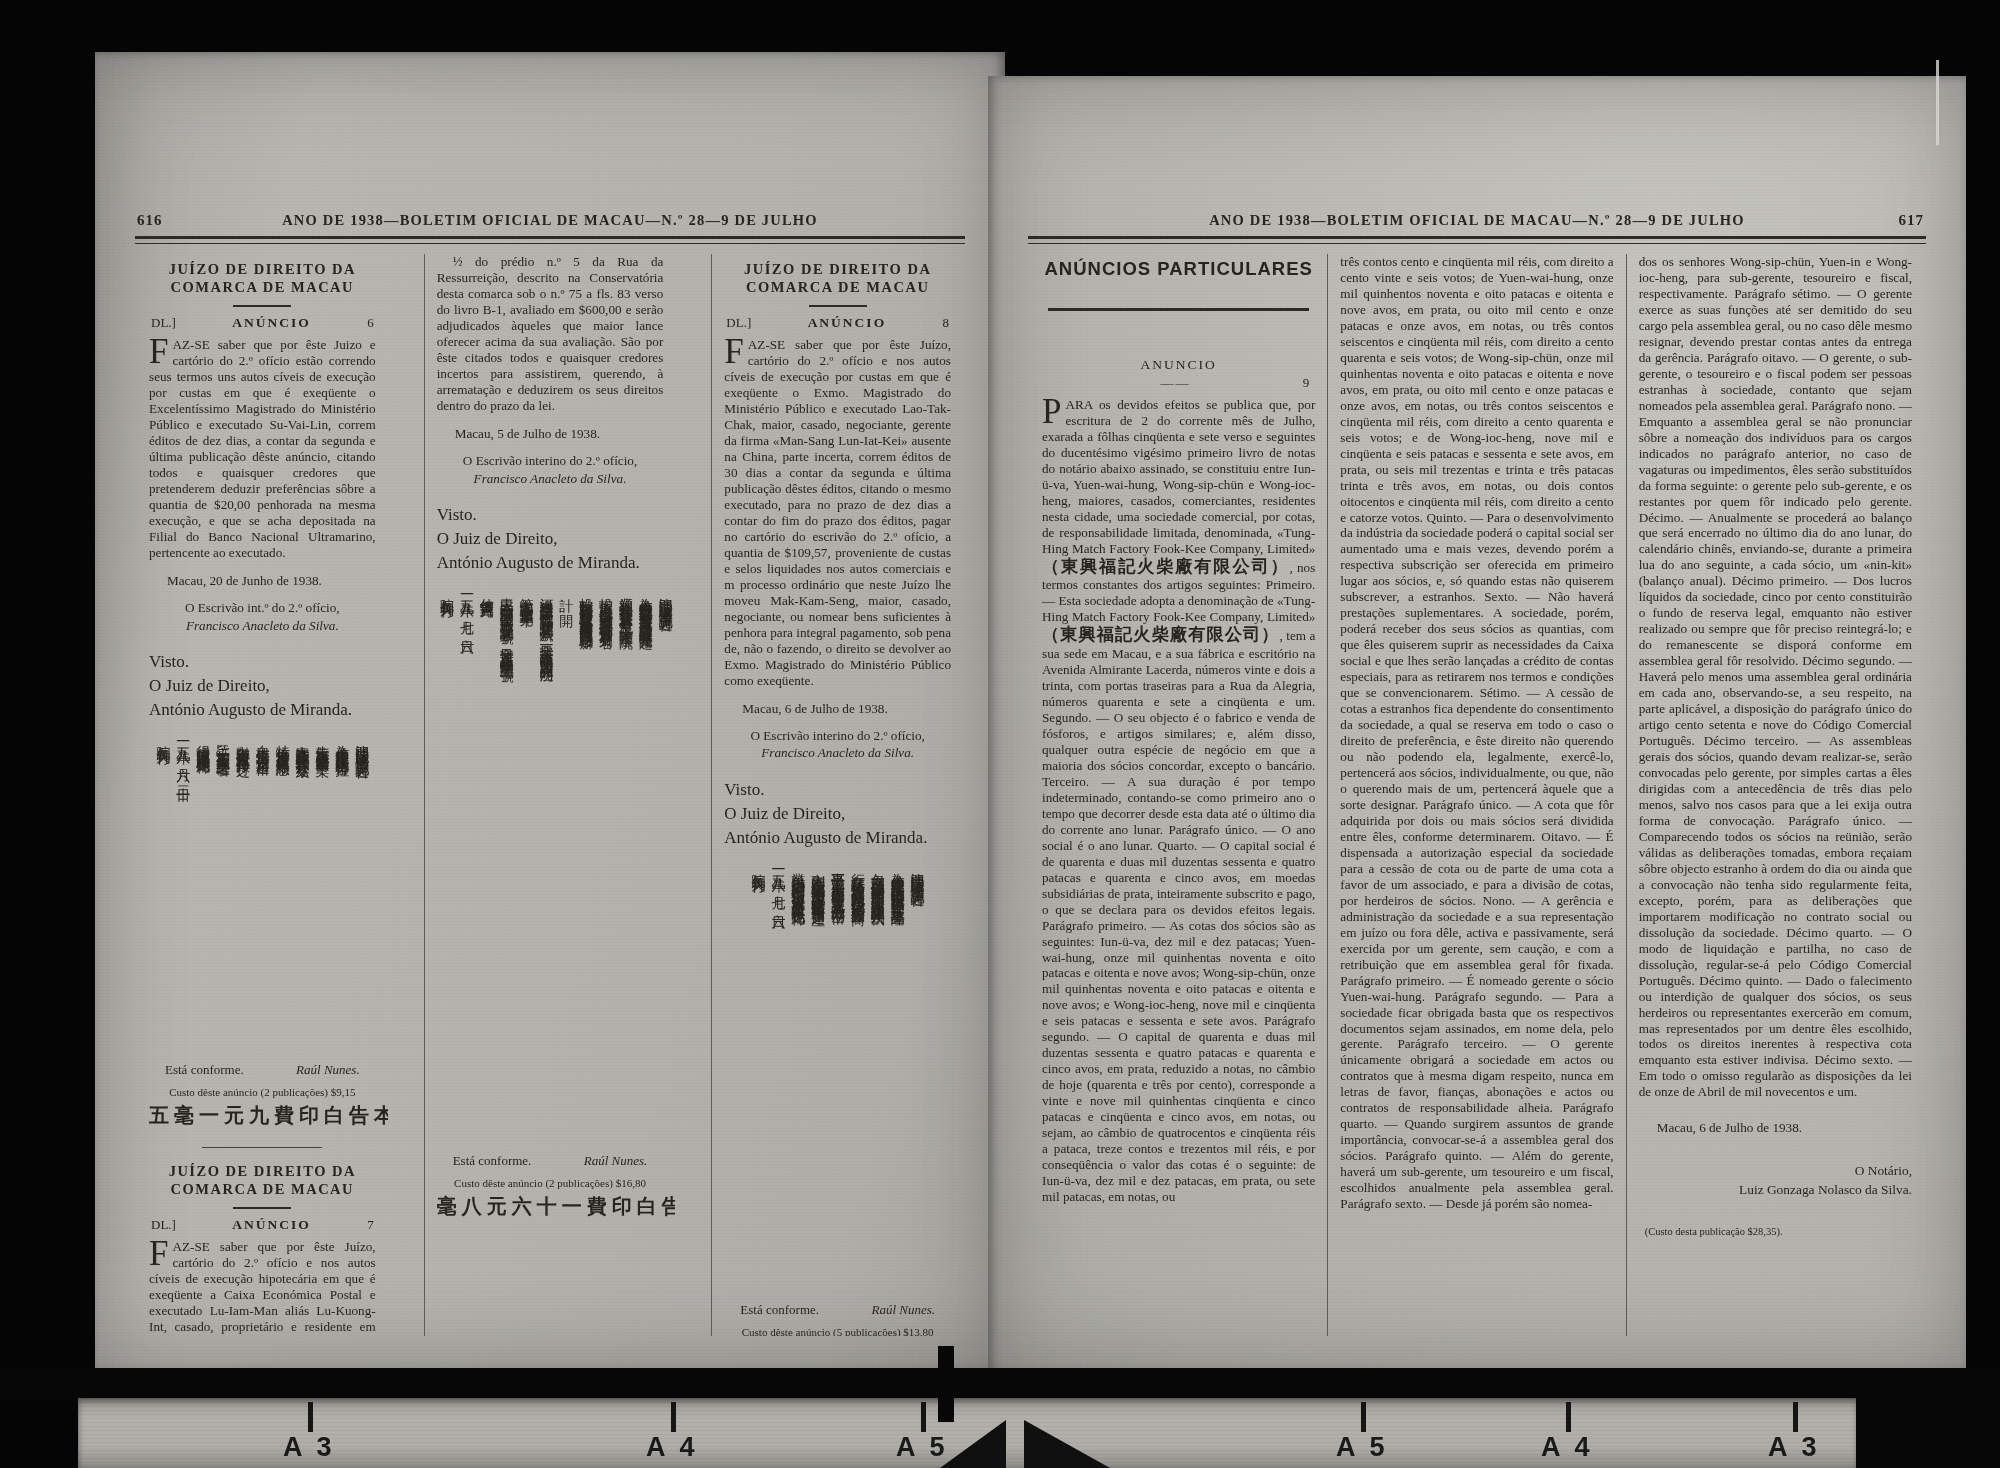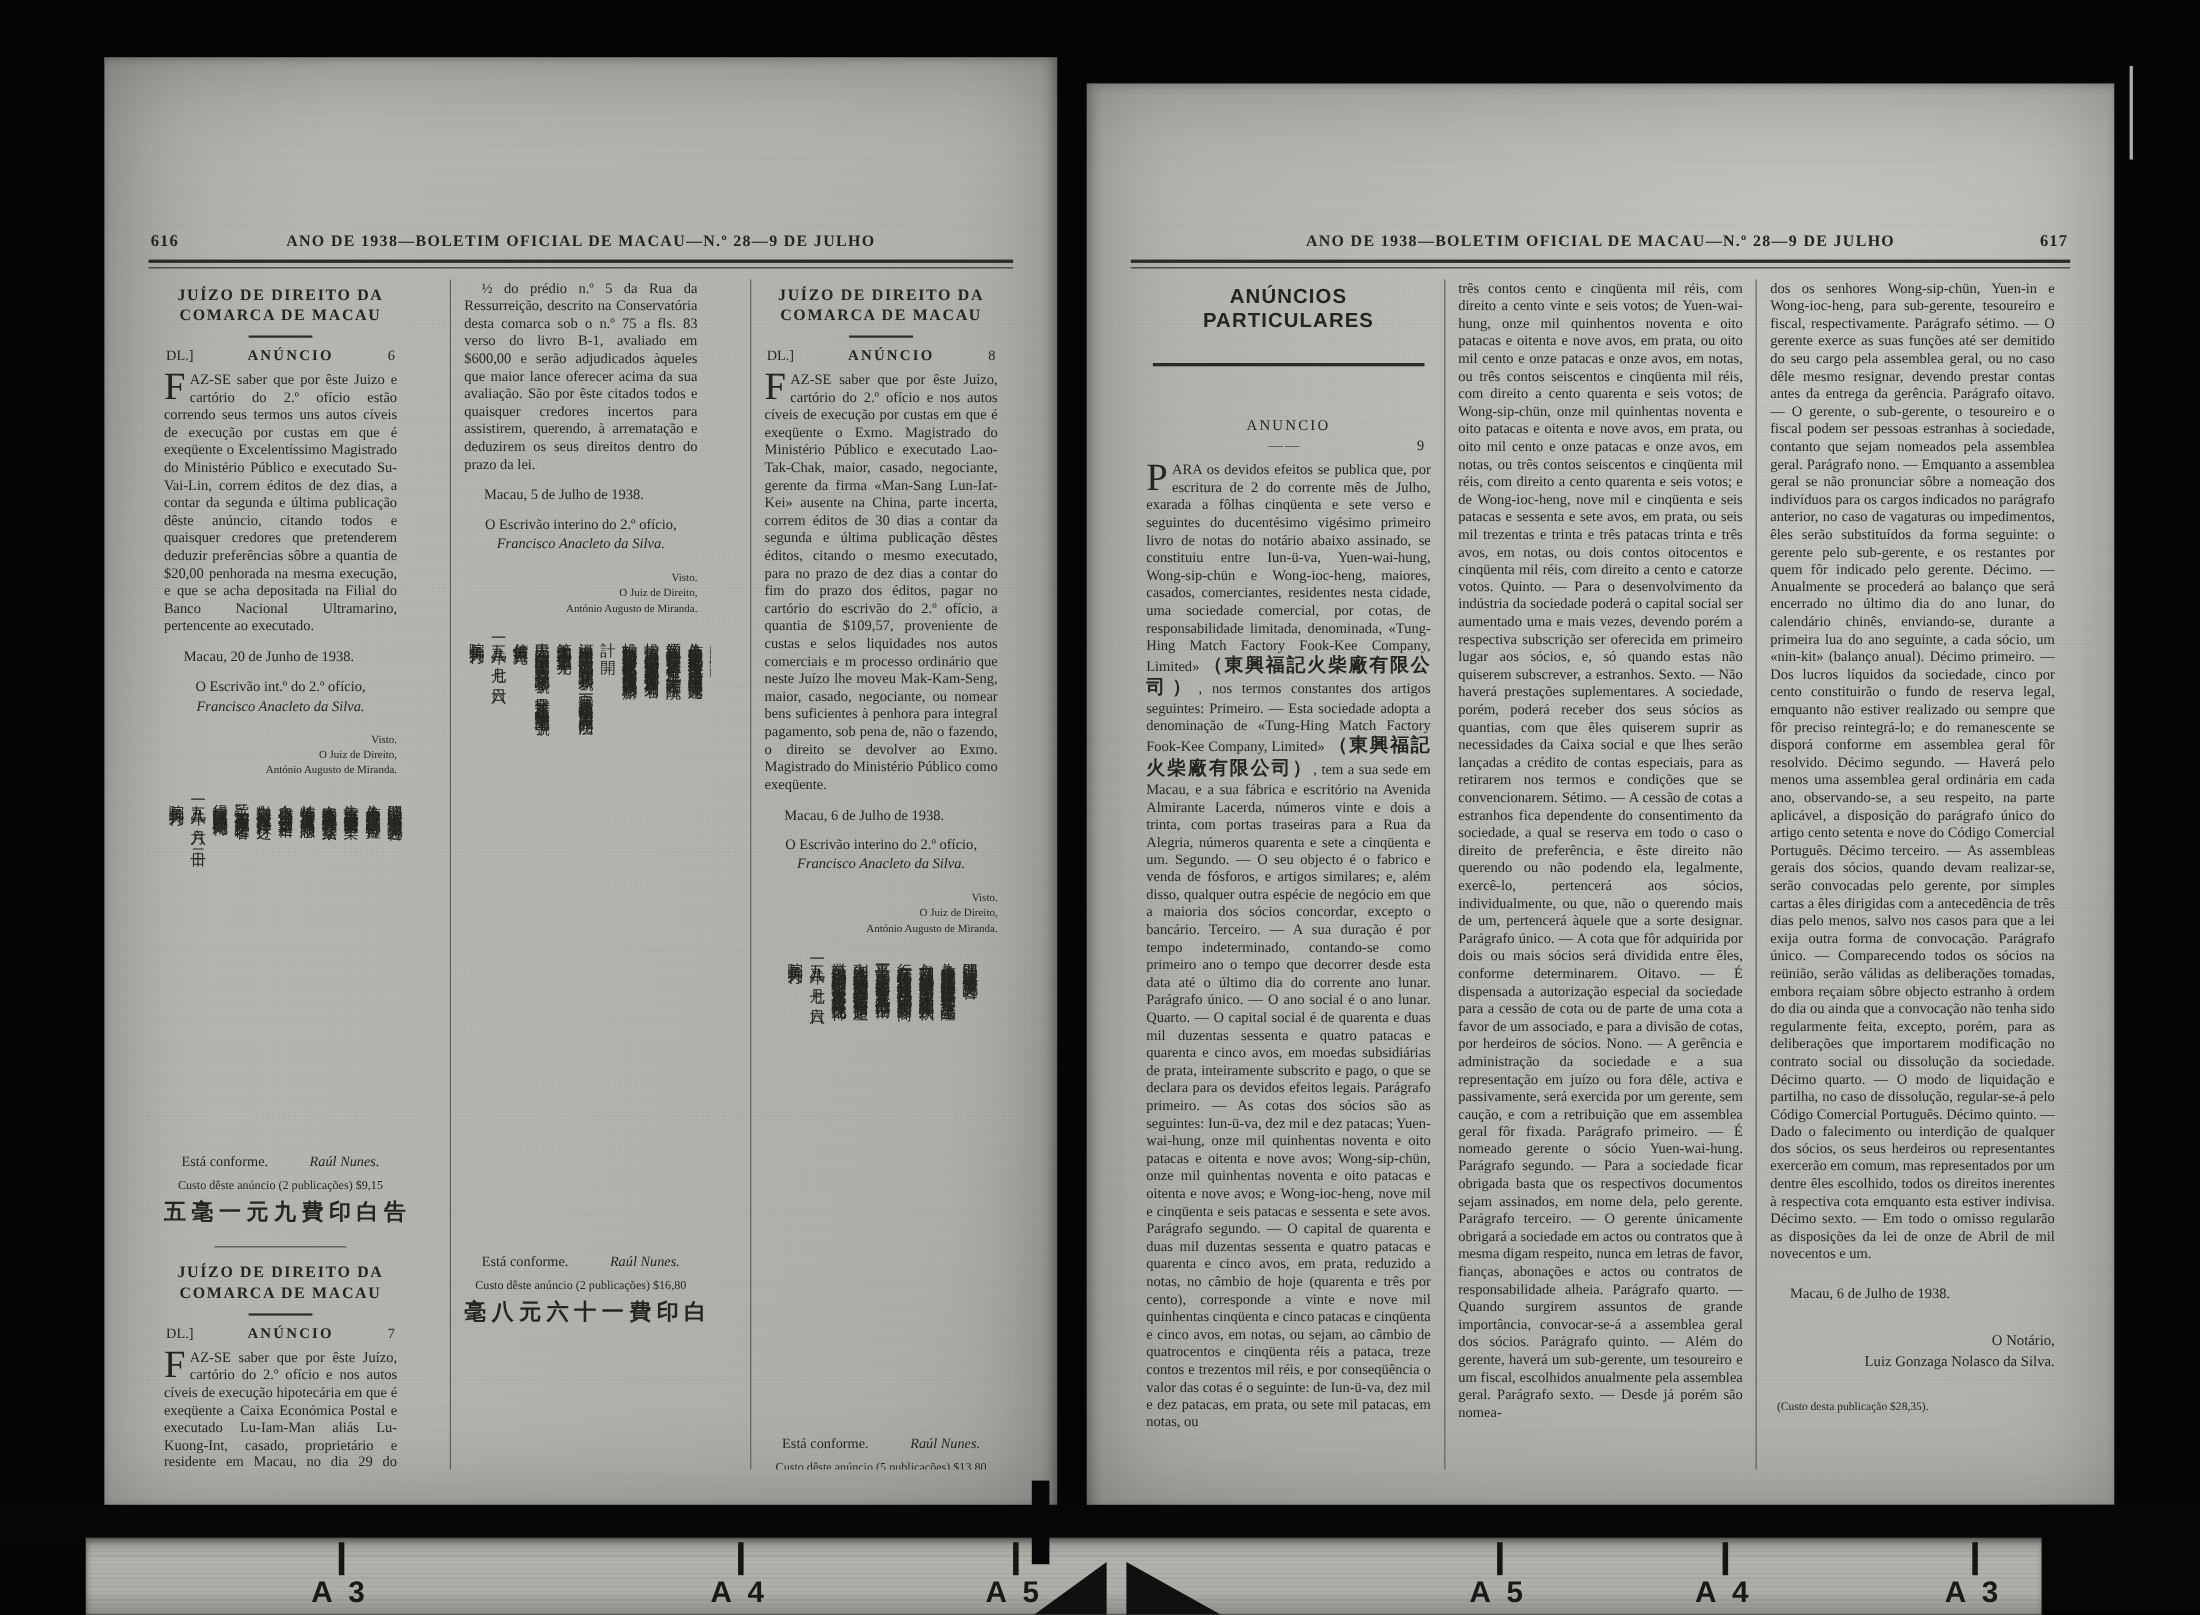--- a/index.html
+++ b/index.html
@@ -3,21 +3,21 @@
 <meta charset="utf-8">
 <style>
   html,body{margin:0;padding:0;}
   body{
     width:2000px;height:1468px;position:relative;overflow:hidden;
     background:#050505;
     font-family:"Liberation Serif","DejaVu Serif",serif;
     color:#26241f;
   }
   
-  .frame{position:absolute;overflow:hidden;}
+  .frame{position:absolute;overflow:hidden;padding-left:44px;}
   #pageL{left:95px;top:52px;width:866px;height:1320px;
     background:linear-gradient(105deg,#a8a7a2 0%,#b6b5b0 18%,#b3b2ad 55%,#aeada8 85%,#a2a19c 100%);
     box-shadow:inset 0 0 90px rgba(0,0,0,.28), inset -4px 0 10px rgba(0,0,0,.35);}
   #pageR{left:988px;top:76px;width:934px;height:1296px;
     background:radial-gradient(ellipse at 70% 18%,#c4c3be 0%,#b9b8b3 40%,#aeada8 85%,#a5a49f 100%);
     box-shadow:inset 0 0 90px rgba(0,0,0,.25), inset 4px 0 10px rgba(0,0,0,.3);}
   .grain{position:absolute;inset:0;pointer-events:none;opacity:.5;
     background:
       repeating-linear-gradient(0deg,rgba(0,0,0,.03) 0 1px,transparent 1px 3px),
       repeating-linear-gradient(90deg,rgba(255,255,255,.02) 0 2px,transparent 2px 5px);}
@@ -37,21 +37,21 @@
   .an-row{display:flex;justify-content:space-between;align-items:baseline;font-size:13px;margin:4px 2px 6px;}
   .an-row .an{font-weight:bold;letter-spacing:2px;font-size:13.5px;}
   .num-row{display:flex;justify-content:space-between;align-items:center;font-size:13px;margin:2px 6px 6px;}
   .num-row .dash{flex:1;text-align:center;letter-spacing:2px;color:#3a3934;}
   p.body{font-size:13.2px;line-height:1.21;text-align:justify;margin:0 0 4px;}
   p.body.ind{text-indent:16px;}
   p.dc::first-letter{float:left;font-size:35px;line-height:27px;padding:1px 4px 0 0;}
   .dateline{font-size:13.2px;margin:12px 0 10px;text-indent:18px;}
   .sig{text-align:center;font-size:13.2px;line-height:1.35;margin:8px 0 2px;}
   .sig .i{font-style:italic;}
-  .visto{text-align:right;font-size:10px;line-height:1.4;margin:16px 0 2px;}
+  .visto{text-align:left;font-size:17px;line-height:1.4;margin:16px 0 2px;}
   .conf-row{display:flex;justify-content:space-between;font-size:13px;margin:10px 16px 2px;}
   .conf-row .i{font-style:italic;}
   .custo{text-align:center;font-size:11px;margin:8px 0 4px;}
   .zh-bold{text-align:center;font-weight:bold;font-size:20px;letter-spacing:5px;white-space:nowrap;margin:2px 0 8px;}
   .ad-div{width:120px;margin:18px auto 14px;border-top:1px solid #44433e;}
   
   .zh-v{writing-mode:vertical-rl;text-orientation:upright;white-space:pre-line;
     font-size:14px;line-height:1.42;letter-spacing:1.5px;margin:12px auto 4px;display:block;}
   .zh-v.h330{height:318px;}
   .zh-v.h560{height:556px;}

